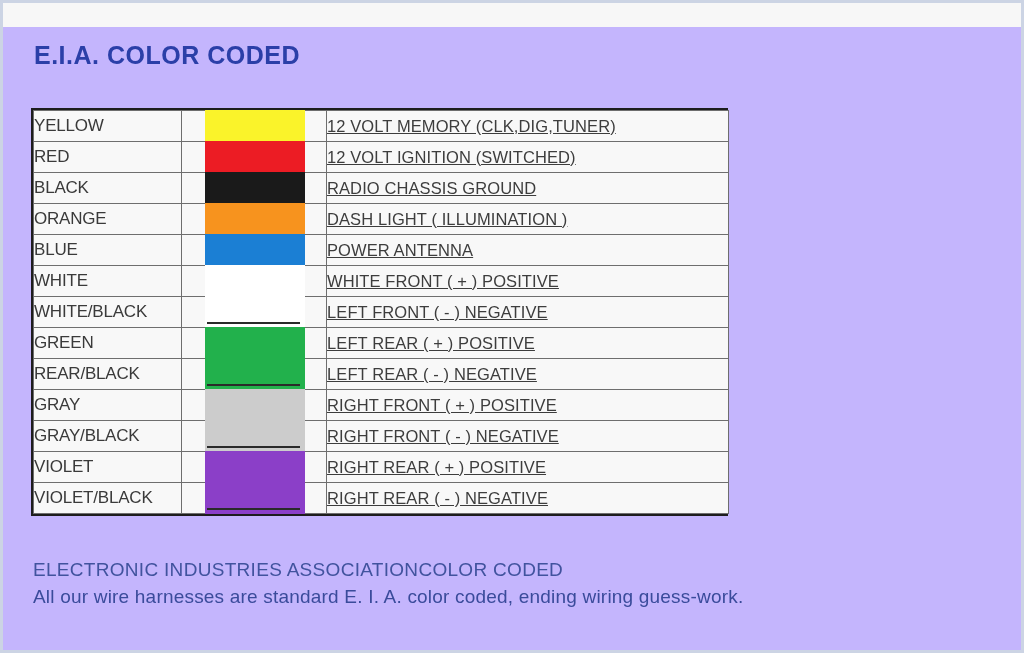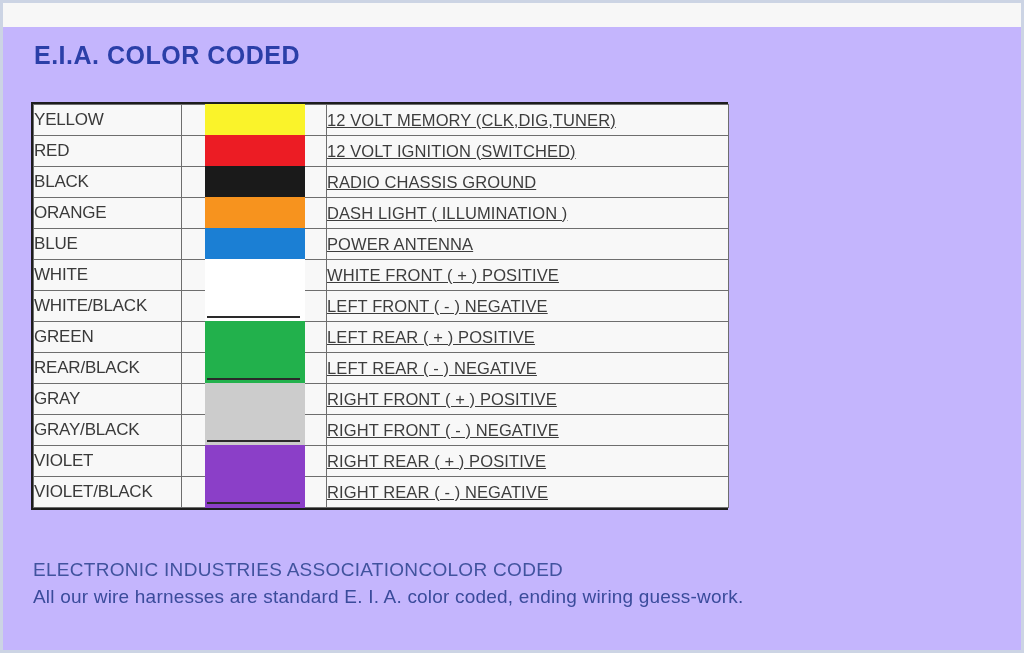--- a/index.html
+++ b/index.html
@@ -39,21 +39,21 @@
     font-weight: bold;
     letter-spacing: 0.5px;
     color: #2b3fa8;
     white-space: nowrap;
   }
 
   
   .table-wrap {
     position: absolute;
     left: 28px;
-    top: 75px;
+    top: 81px;
     width: 697px;
     border: 2px solid #1d1d1d;
     box-sizing: border-box;
     background: #f8f8f8;
   }
   table.eia {
     border-collapse: collapse;
     width: 100%;
     table-layout: fixed;
   }

